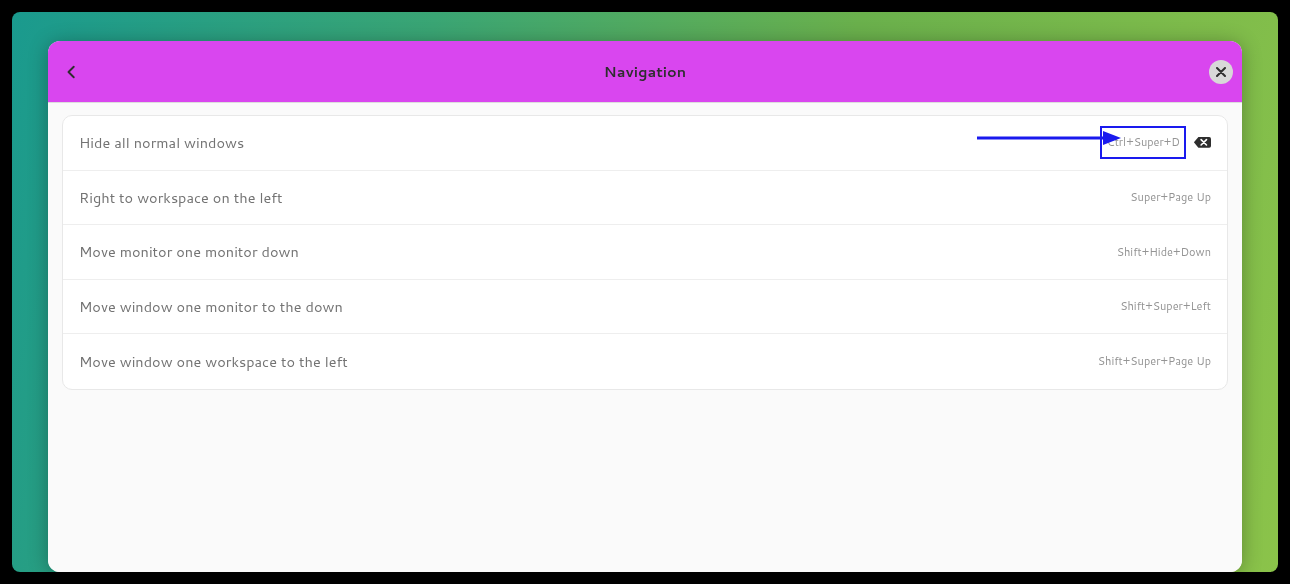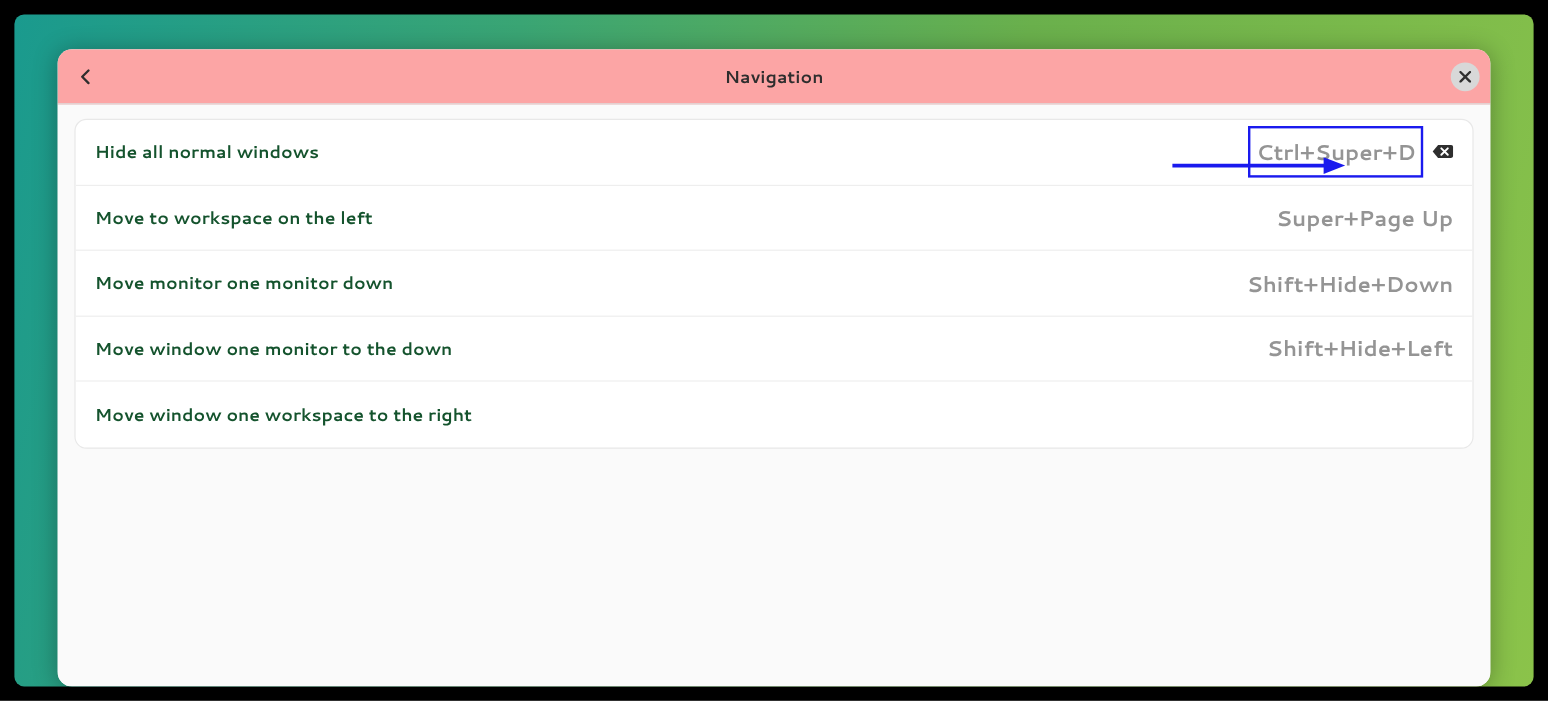--- a/index.html
+++ b/index.html
@@ -31,22 +31,22 @@
       right: 36px;
       bottom: 0;
       background: #fafafa;
       border-radius: 12px;
       box-shadow: 0 2px 20px rgba(0,0,0,0.3);
       overflow: hidden;
       display: flex;
       flex-direction: column;
     }
     .header {
-      height: 46px;
-      background: #fca5a5;
+      height: 62px;
+      background: #d946ef;
       border-bottom: 1px solid #ddd;
       display: flex;
       align-items: center;
       justify-content: center;
       position: relative;
     }
     .back-btn {
       position: absolute;
       left: 14px;
       top: 50%;
@@ -106,27 +106,27 @@
       padding: 0 16px;
       border-bottom: 1px solid #eee;
       cursor: pointer;
     }
     .row:last-child {
       border-bottom: none;
     }
     .row-label {
       flex: 1;
       font-size: 14.5px;
-      color: #14532d;
-      font-weight: 700;
+      color: #737373;
+      font-weight: 400;
     }
     .row-shortcut {
-      font-size: 18px;
+      font-size: 11px;
       color: #949494;
-      font-weight: 700;
+      font-weight: 400;
     }
     .row-first .row-shortcut {
       border: 2.5px solid #1a1aee;
       padding: 6px 4px 7px 5px;
       color: #949494;
     }
     .clear-icon {
       margin-left: 7px;
       width: 18px;
       height: 14px;
@@ -170,39 +170,40 @@
           <div class="row-shortcut">Ctrl+Super+D</div>
           <div class="clear-icon">
             <svg viewBox="0 0 20 14">
               <path d="M6 1 L18 1 Q20 1 20 3 L20 11 Q20 13 18 13 L6 13 L1 7 Z" fill="currentColor"></path>
               <path d="M9 4 L15 10 M15 4 L9 10" stroke="#fff" stroke-width="1.8" stroke-linecap="round"></path>
             </svg>
           </div>
         </div>
 
         <div class="row">
-          <div class="row-label">Move to workspace on the left</div>
+          <div class="row-label">Right to workspace on the left</div>
           <div class="row-shortcut">Super+Page Up</div>
         </div>
 
 
         <div class="row">
           <div class="row-label">Move monitor one monitor down</div>
           <div class="row-shortcut">Shift+Hide+Down</div>
         </div>
 
         <div class="row">
           <div class="row-label">Move window one monitor to the down</div>
-          <div class="row-shortcut">Shift+Hide+Left</div>
-        </div>
-
-
-
-        <div class="row">
-          <div class="row-label">Move window one workspace to the right</div>
+          <div class="row-shortcut">Shift+Super+Left</div>
+        </div>
+
+
+
+        <div class="row">
+          <div class="row-label">Move window one workspace to the left</div>
+          <div class="row-shortcut">Shift+Super+Page Up</div>
         </div>
 
       </div>
     </div>
   </div>
 
   <svg class="arrow-annotation" viewBox="0 0 146 14">
     <line x1="2" y1="7" x2="132" y2="7" stroke="#1a1aee" stroke-width="3"></line>
     <polygon points="128,0 146,7 128,14" fill="#1a1aee"></polygon>
   </svg>

